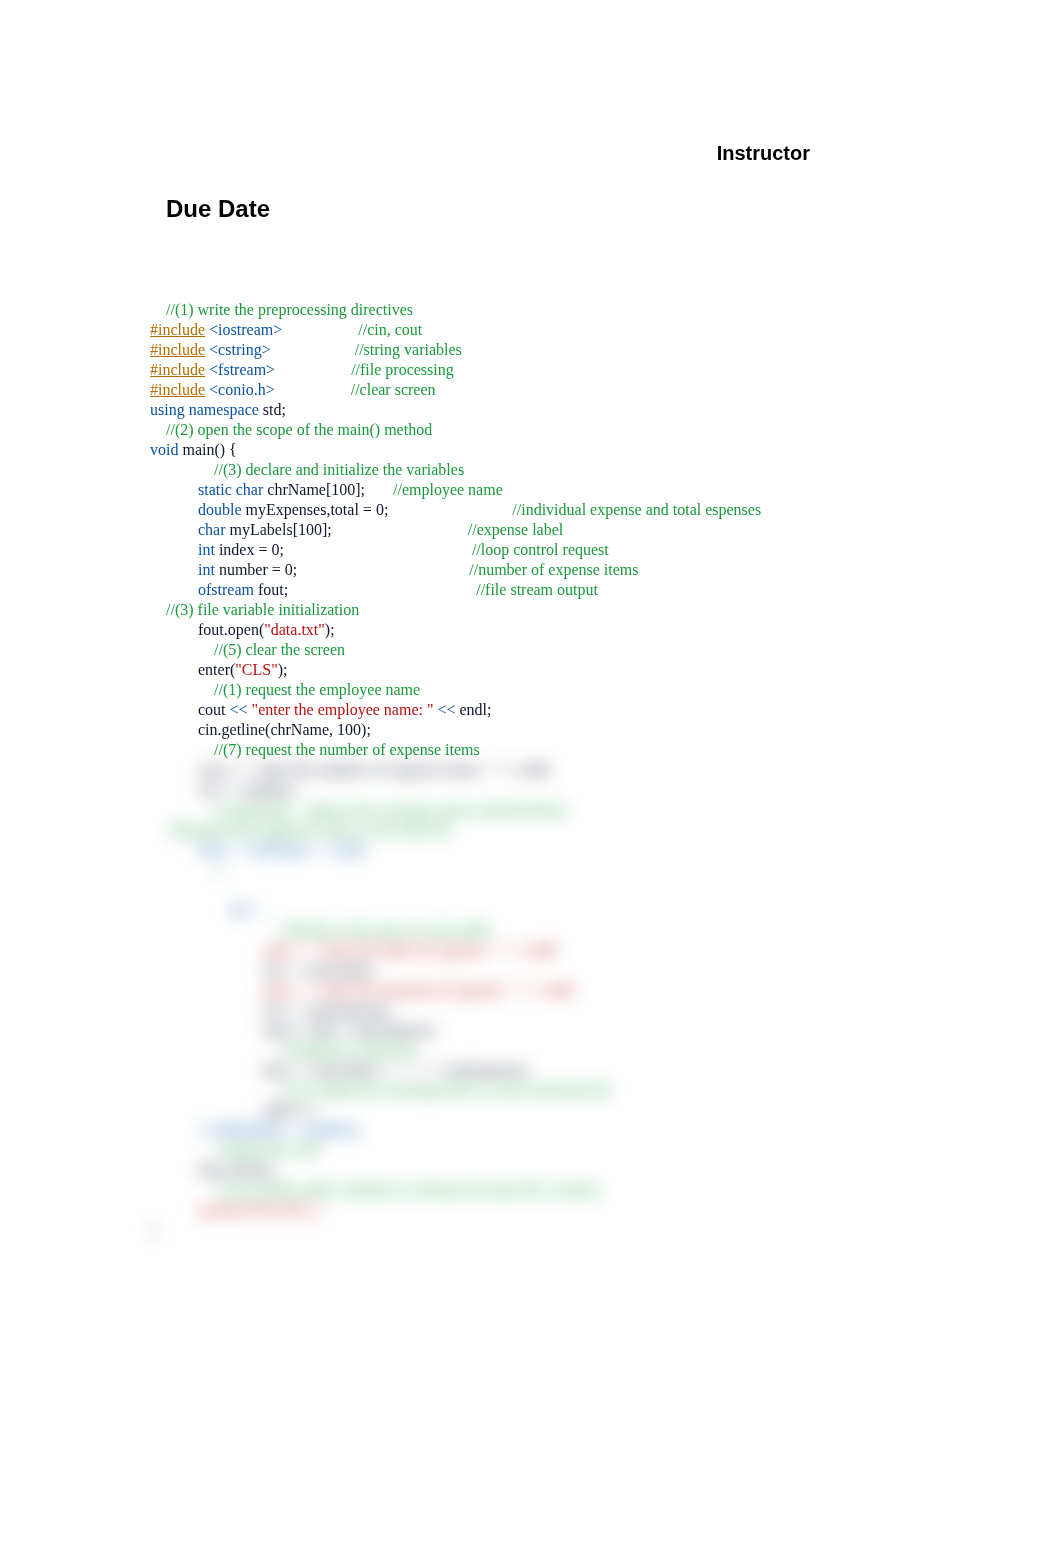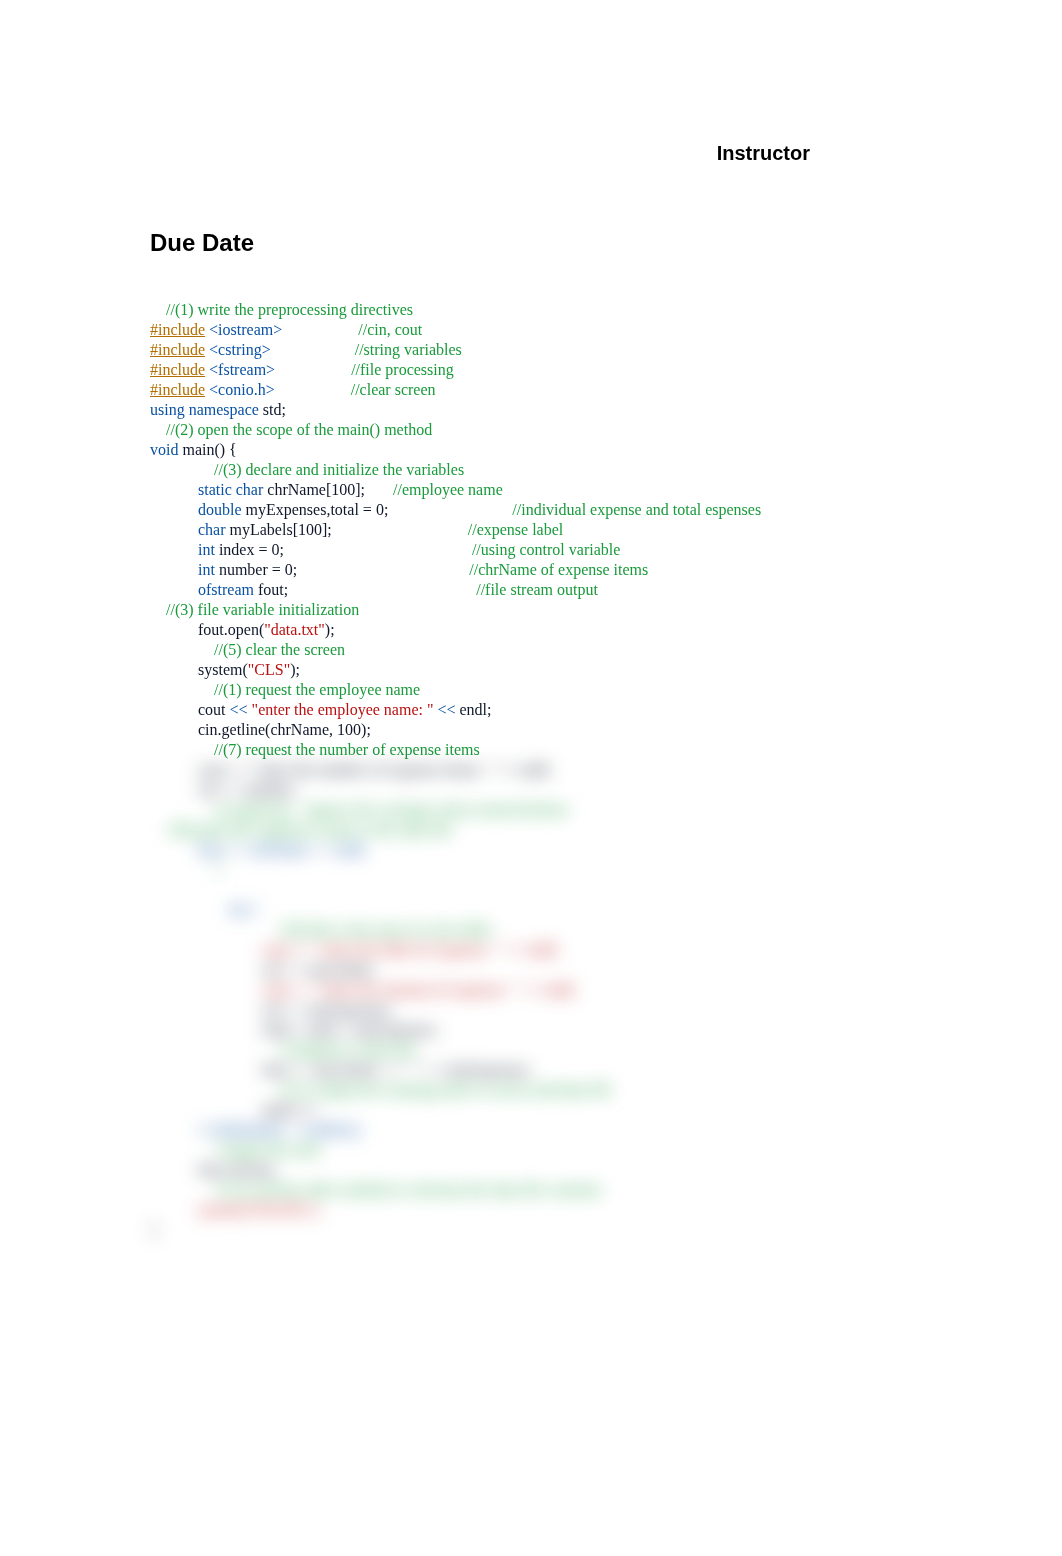--- a/index.html
+++ b/index.html
@@ -18,24 +18,23 @@
   .instructor {
     position: absolute;
     top: 142px;
     right: 130px;
     font-weight: bold;
     font-size: 20px;
   }
   .duedate {
     position: absolute;
     top: 195px;
-    left: 150px;
+    left: 166px;
     font-weight: bold;
     font-size: 24px;
-    margin-top: 34px;
   }
   .code {
     position: absolute;
     top: 280px;
     left: 150px;
     font-family: "Times New Roman", Times, serif;
     font-size: 16px;
     line-height: 1.25;
     white-space: pre;
   }
@@ -65,27 +64,27 @@
 <span class="o">#include</span> <span class="b">&lt;cstring&gt;</span>                 <span class="g">//string variables</span>
 <span class="o">#include</span> <span class="b">&lt;fstream&gt;</span>               <span class="g">//file processing</span>
 <span class="o">#include</span> <span class="b">&lt;conio.h&gt;</span>               <span class="g">//clear screen</span>
 <span class="b">using namespace</span> <span class="k">std;</span>
 <span class="g">//(2) open the scope of the main() method</span>
 <span class="b">void</span> <span class="k">main() {</span>
             <span class="g">//(3) declare and initialize the variables</span>
             <span class="b">static char</span><span class="k"> chrName[100];   </span><span class="g">//employee name</span>
             <span class="b">double</span><span class="k"> myExpenses,total = 0;</span>                           <span class="g">//individual expense and total espenses</span>
             <span class="b">char</span><span class="k"> myLabels[100];</span>                              <span class="g">//expense label</span>
-            <span class="b">int</span><span class="k"> index = 0;</span>                                           <span class="g">//using control variable</span>
-            <span class="b">int</span><span class="k"> number = 0;</span>                                       <span class="g">//chrName of expense items</span>
+            <span class="b">int</span><span class="k"> index = 0;</span>                                           <span class="g">//loop control request</span>
+            <span class="b">int</span><span class="k"> number = 0;</span>                                       <span class="g">//number of expense items</span>
             <span class="b">ofstream</span><span class="k"> fout;</span>                                           <span class="g">//file stream output</span>
 <span class="g">//(3) file variable initialization</span>
             <span class="k">fout.open(</span><span class="r">"data.txt"</span><span class="k">);</span>
             <span class="g">//(5) clear the screen</span>
-            <span class="k">system(</span><span class="r">"CLS"</span><span class="k">);</span>
+            <span class="k">enter(</span><span class="r">"CLS"</span><span class="k">);</span>
             <span class="g">//(1) request the employee name</span>
             <span class="k">cout</span><span class="b"> &lt;&lt; </span><span class="r">"enter the employee name: "</span><span class="b"> &lt;&lt;</span> <span class="k">endl;</span>
             <span class="k">cin.getline(chrName, 100);</span>
             <span class="g">//(7) request the number of expense items</span>
 <span class="blur">            <span class="k">cout &lt;&lt; "enter the number of expense items: " &lt;&lt; endl;</span>
             <span class="k">cin &gt;&gt; number;</span>
             <span class="g">cin.ignore();  //ignore the carriage return entered before</span>
 <span class="g">//(8) print the employee name to the data file</span>
             <span class="b">fout &lt;&lt; chrName &lt;&lt; endl;</span>
             <span class="g">//</span>

